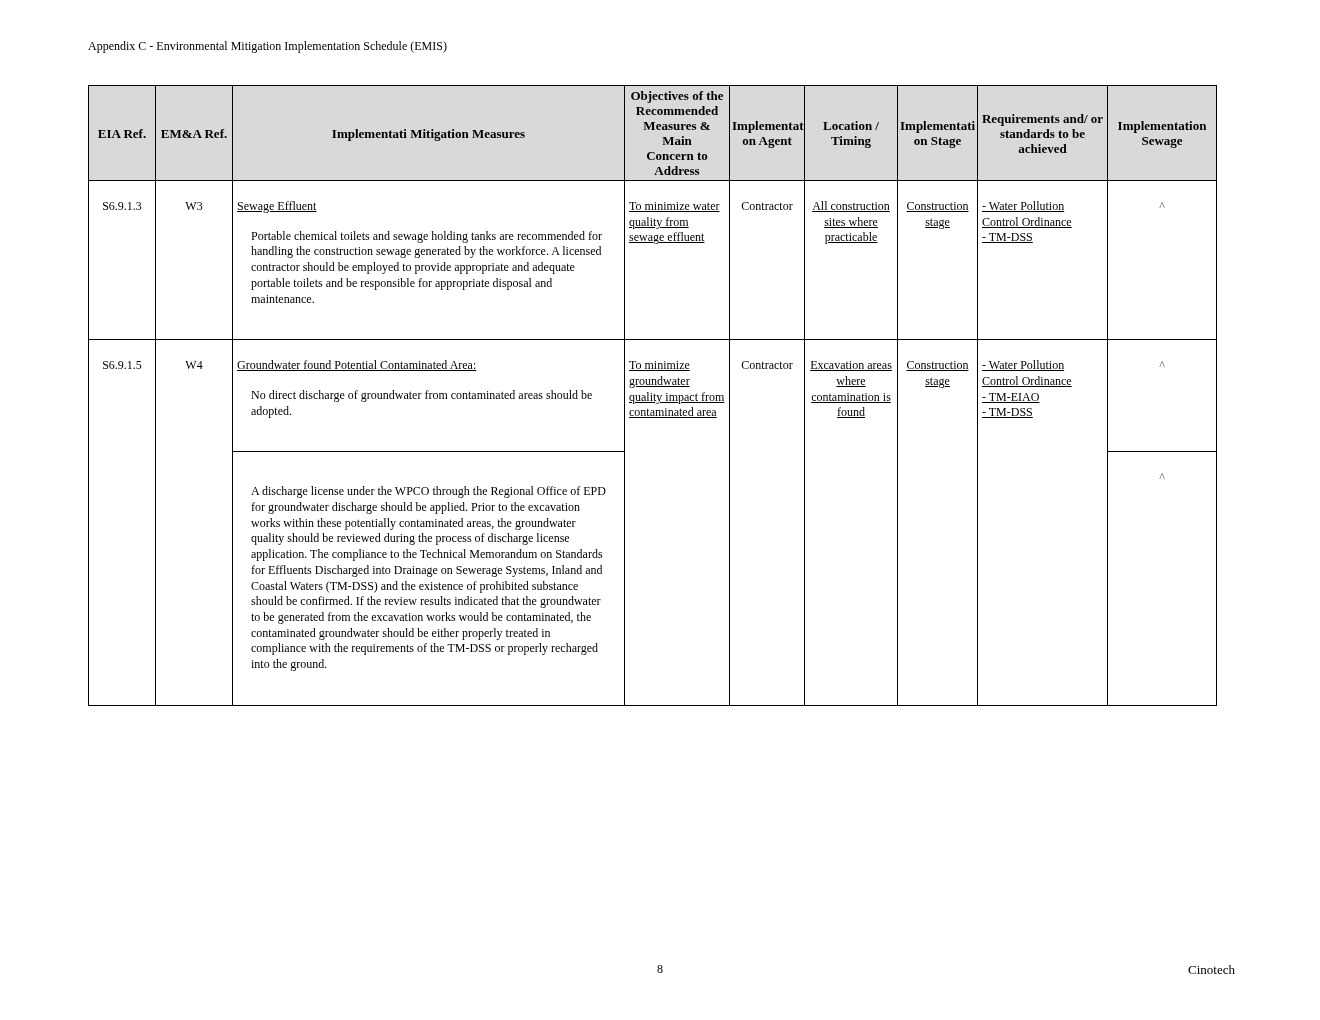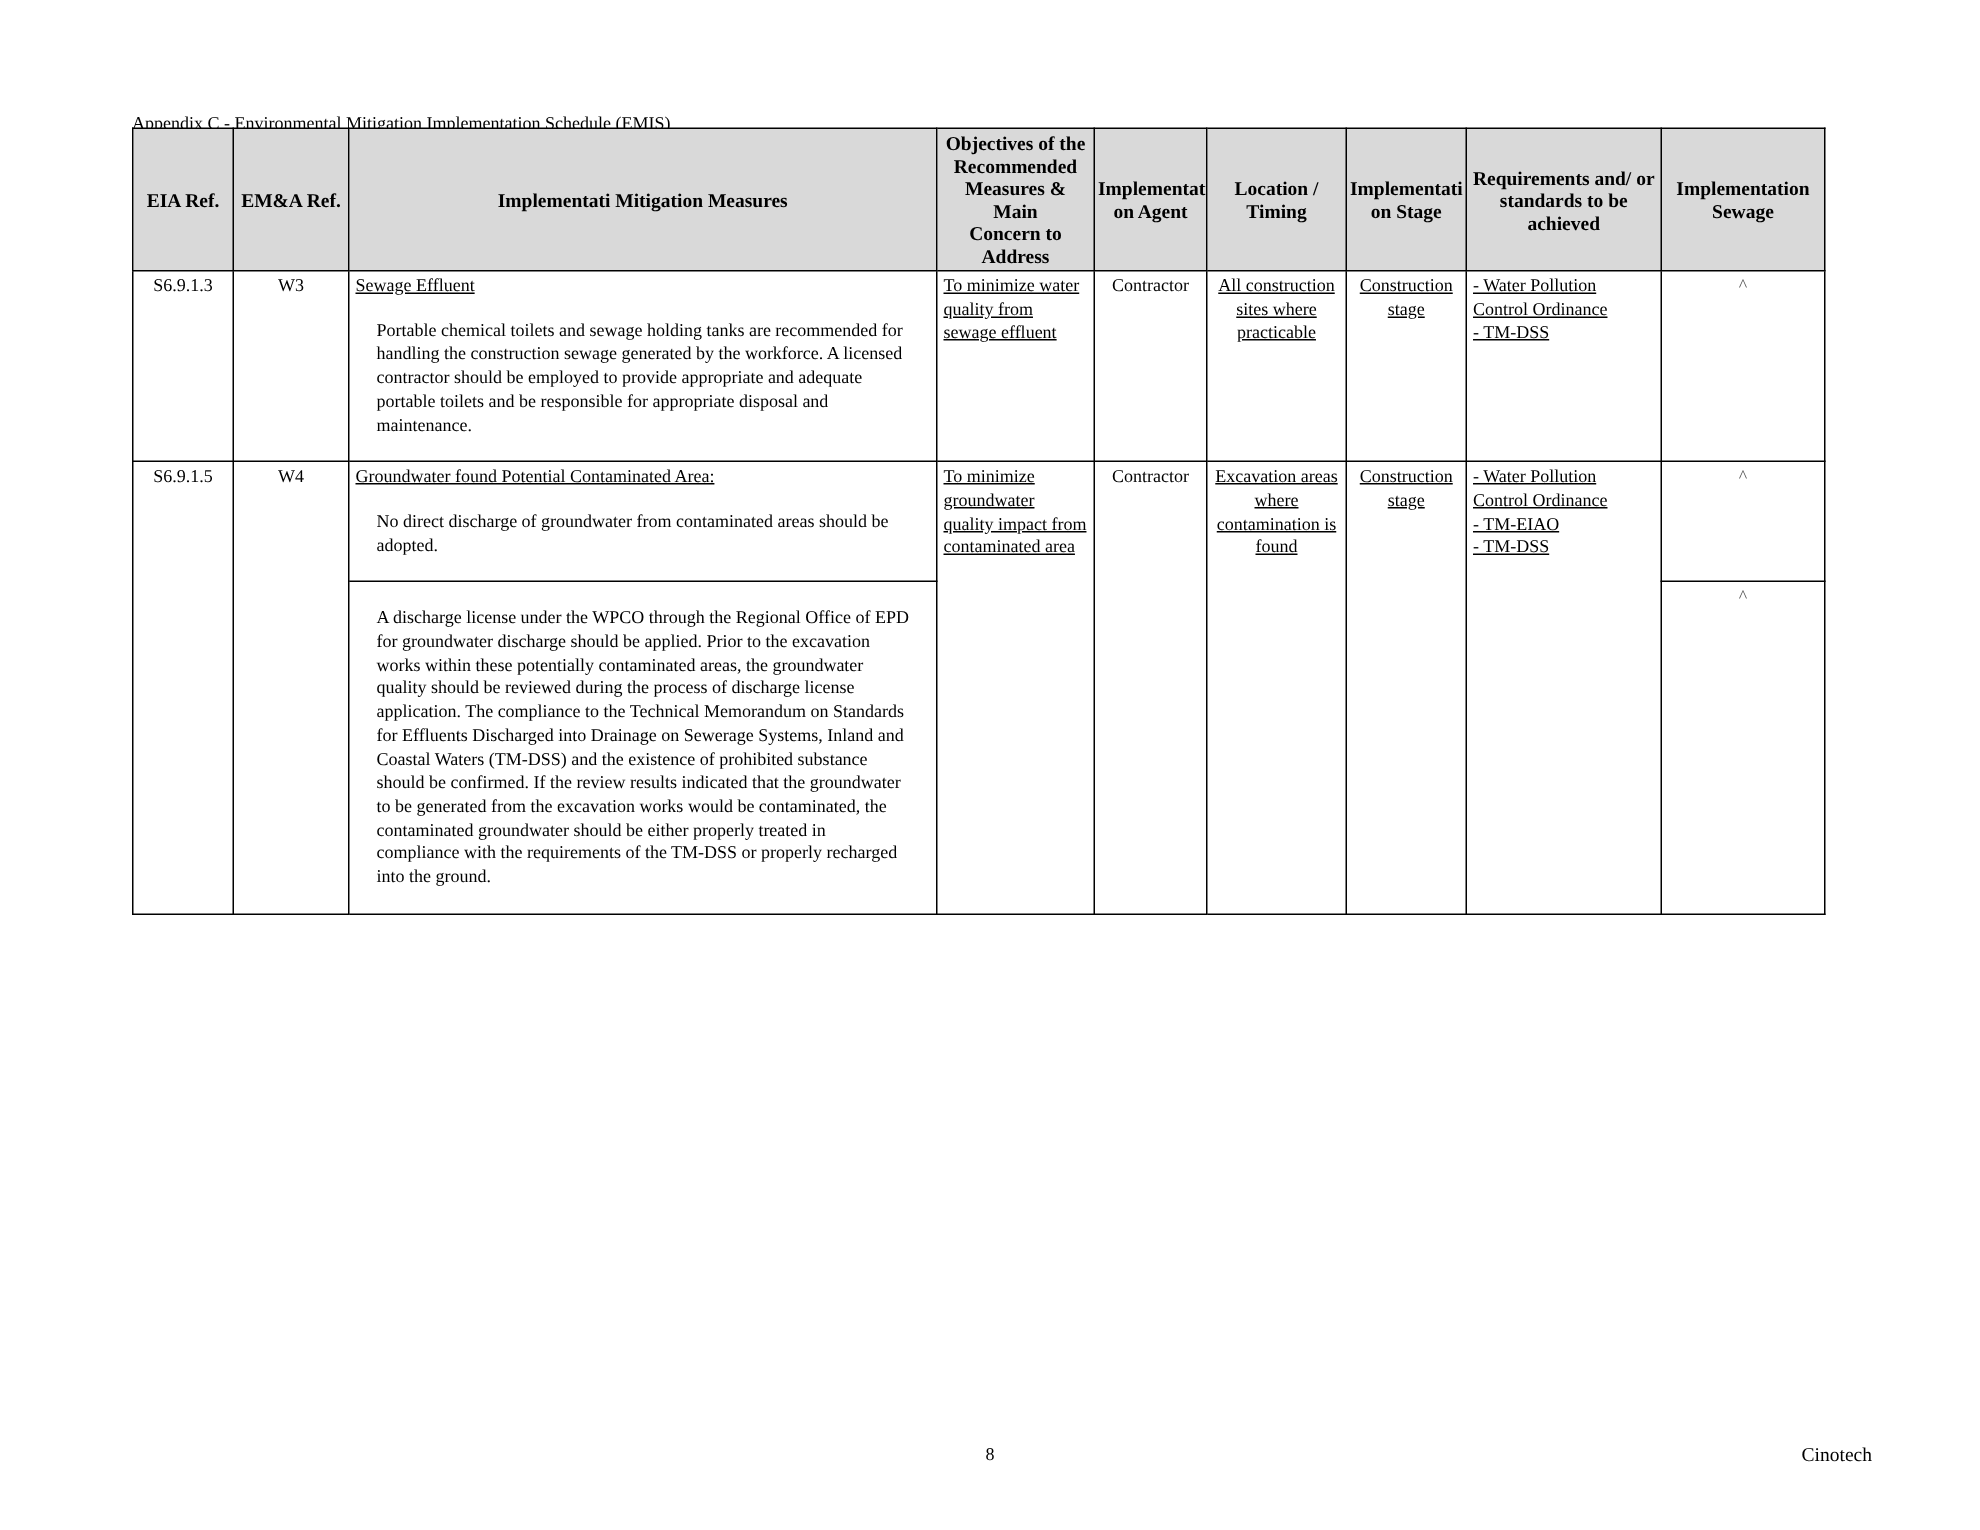--- a/index.html
+++ b/index.html
@@ -21,34 +21,33 @@
     width: 1320px; height: 1020px;
     background: #ffffff;
   }
   .appendix-title {
     position: absolute;
     left: 88px;
     top: 39px;
     font-size: 12px;
     line-height: 14px;
     white-space: nowrap;
-    margin-top: 36px;
   }
   table.emis {
     position: absolute;
     left: 88px;
     top: 85px;
     width: 1128px;
     border-collapse: collapse;
     table-layout: fixed;
   }
   table.emis th, table.emis td {
     border: 1.5px solid #000000;
     vertical-align: top;
-    padding: 2px 4px;
+    padding: 18px 4px;
     font-size: 12px;
     line-height: 15.7px;
     overflow: hidden;
   }
   table.emis th {
     background: var(--header-bg, #d9d9d9);
     font-weight: bold;
     font-size: 13px;
     line-height: 15px;
     text-align: center;
@@ -75,21 +74,21 @@
     position: absolute;
     left: 0;
     top: 962px;
     width: 1320px;
     text-align: center;
     font-size: 12px;
   }
   .footer-brand {
     position: absolute;
     top: 962px;
-    right: 72px;
+    right: 85px;
     font-size: 13px;
   }
 </style>
 </head>
 <body>
 
 <div class="sheet">
 
   <div class="appendix-title">Appendix C - Environmental Mitigation Implementation Schedule (EMIS)</div>
 

